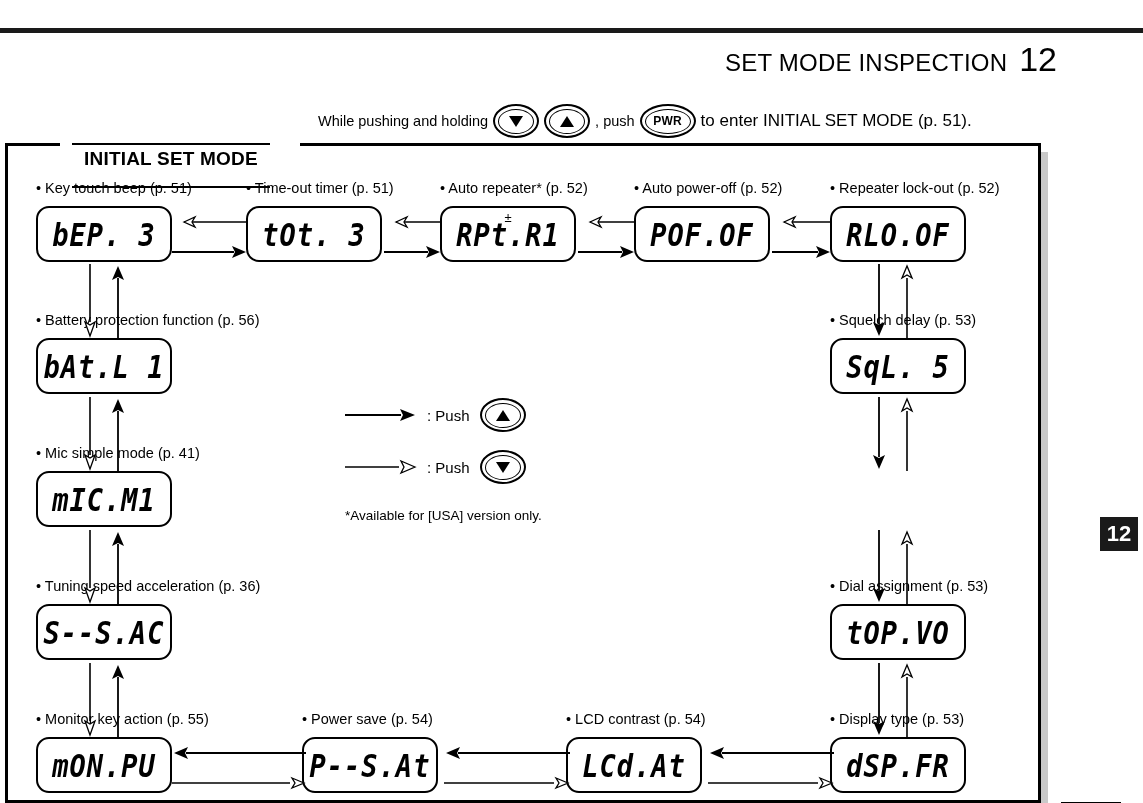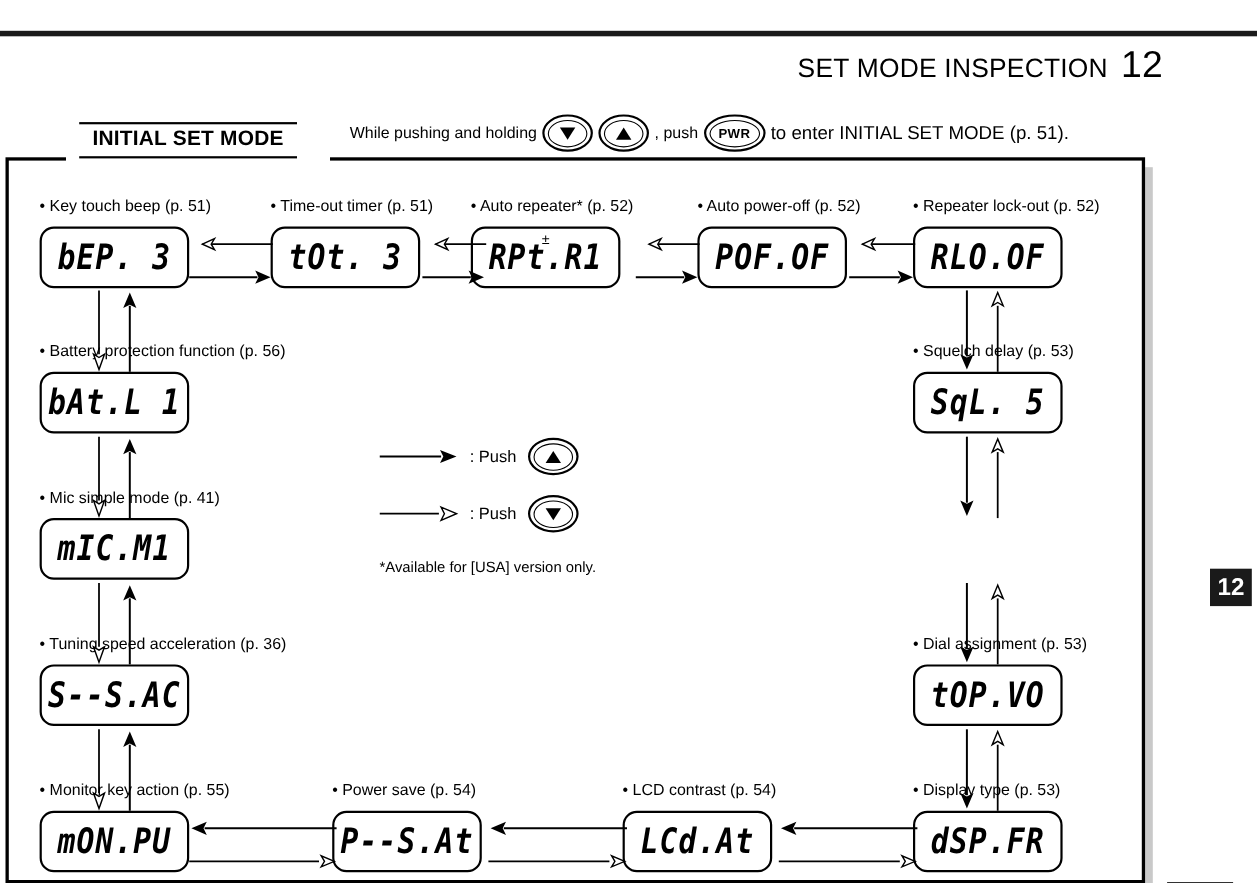--- a/index.html
+++ b/index.html
@@ -70,22 +70,22 @@
     position: absolute; left: 5px; top: 115px;
     width: 1036px; height: 660px;
     border: 3px solid #000; background: #fff;
   }
   
   .frame-gap {
     position: absolute; left: 60px; top: 112px;
     width: 240px; height: 9px; background: #fff;
   }
   .title-box {
-    position: absolute; left: 72px; top: 83px;
-    padding: 3px 12px 4px 12px;
+    position: absolute; left: 72px; top: 115px;
+    padding: 3px 12px 16px 12px;
     border-top: 2.5px solid #000; border-bottom: 2.5px solid #000;
     background: #fff;
     font-size: 19px; font-weight: bold; letter-spacing: .2px;
   }
 
   
   .node { position: absolute; }
   .node .caption {
     position: absolute; left: 0; top: -26px;
     white-space: nowrap; font-size: 14.5px;
@@ -182,21 +182,21 @@
     </div>
   </div>
 
   <div class="node" style="left:246px; top:178px;">
     <div class="caption">• Time-out timer (p. 51)</div>
     <div class="lcd">
       <span class="seg">tOt. 3</span>
     </div>
   </div>
 
-  <div class="node" style="left:428px; top:178px;">
+  <div class="node" style="left:440px; top:178px;">
     <div class="caption">• Auto repeater* (p. 52)</div>
     <div class="lcd">
       <span class="plusminus">±</span>
       <span class="seg">RPt.R1</span>
     </div>
   </div>
 
   <div class="node" style="left:634px; top:178px;">
     <div class="caption">• Auto power-off (p. 52)</div>
     <div class="lcd">

